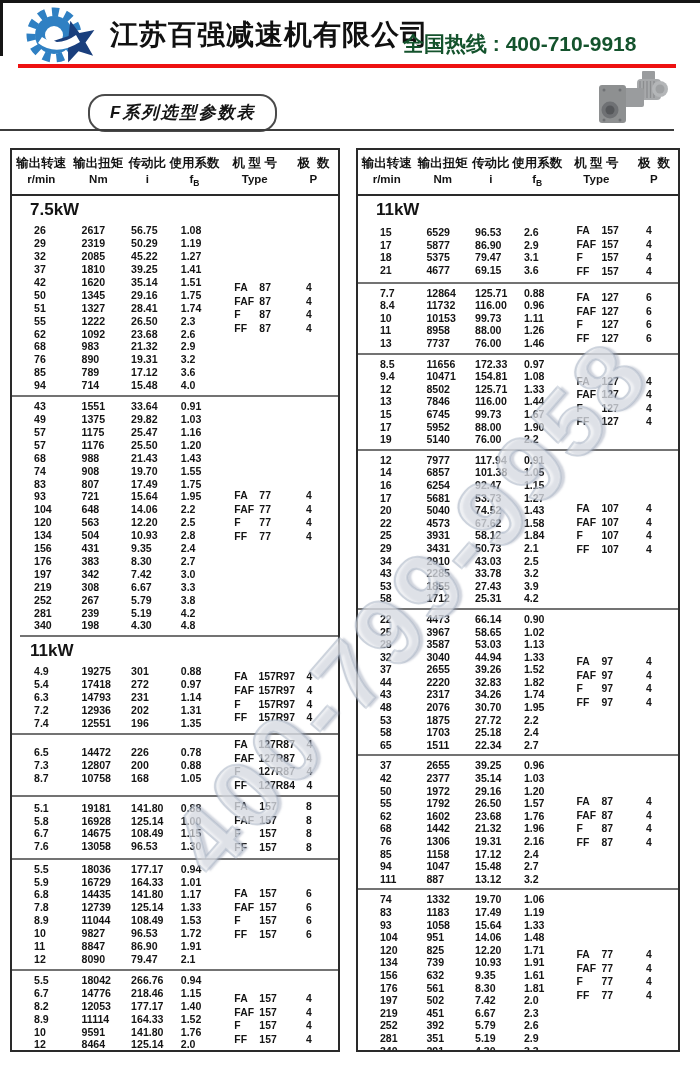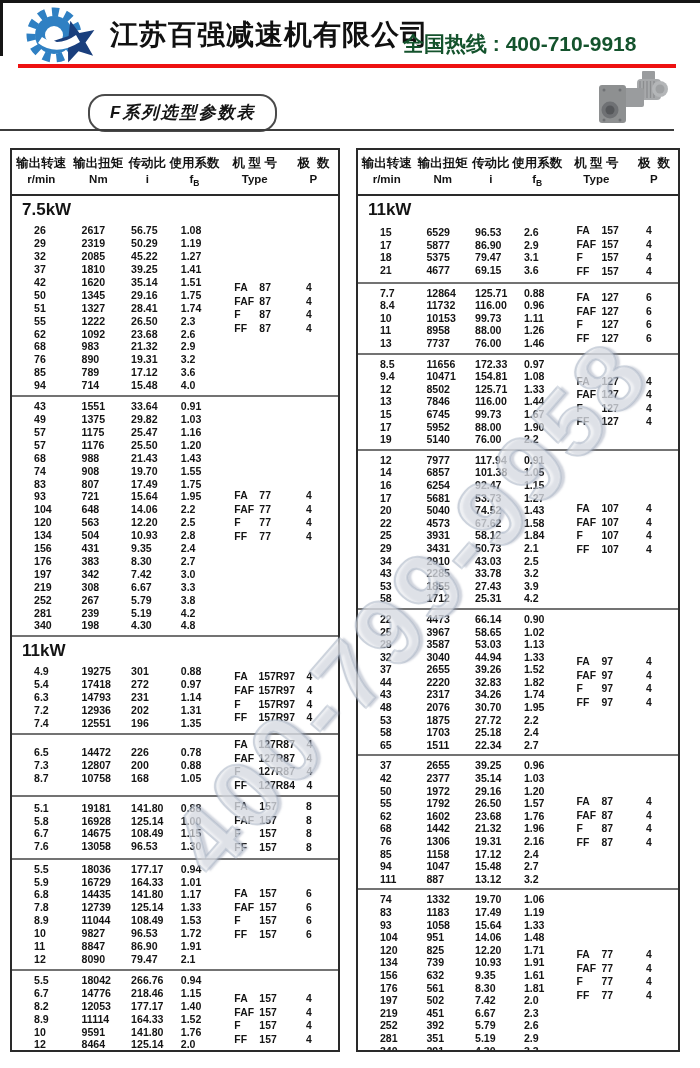--- a/index.html
+++ b/index.html
@@ -39,21 +39,21 @@
   .ptable.left  { width:336px; --rh:12.9px; }
   .ptable.right { width:330px; --rh:12.6px; }
 
   .thead { display:grid; grid-template-columns:18% 17% 13% 16% 21% 15%;
            padding:5px 0 3px; border-bottom:2px solid #2a2a2a; }
   .thcell { text-align:center; }
   .thcell .zh { font-size:12.5px; font-weight:700; line-height:17px; white-space:pre; }
   .thcell .en { font-size:11.5px; font-weight:700; line-height:15px; }
   .thcell .en sub { font-size:8.5px; }
 
-  .seclabel { font-size:17px; font-weight:700; line-height:21px; padding:3px 0 1px 10px; }
+  .seclabel { font-size:17px; font-weight:700; line-height:21px; padding:3px 0 1px 10px;margin-left:8px; }
   .sep { border-top:2px solid #737373; }
 
   .block { display:flex; align-items:center; padding:3px 8px; }
   .rows { width:64%; }
   .drow { display:grid; grid-template-columns:28% 26.5% 20.5% 25%; line-height:var(--rh); }
   .drow span { font-weight:700; text-align:left; display:block; }
   .c0 { padding-left:14px; }
   .c1 { padding-left:6px; }
   .c2 { padding-left:3px; }
   .c3 { padding-left:12px; }

